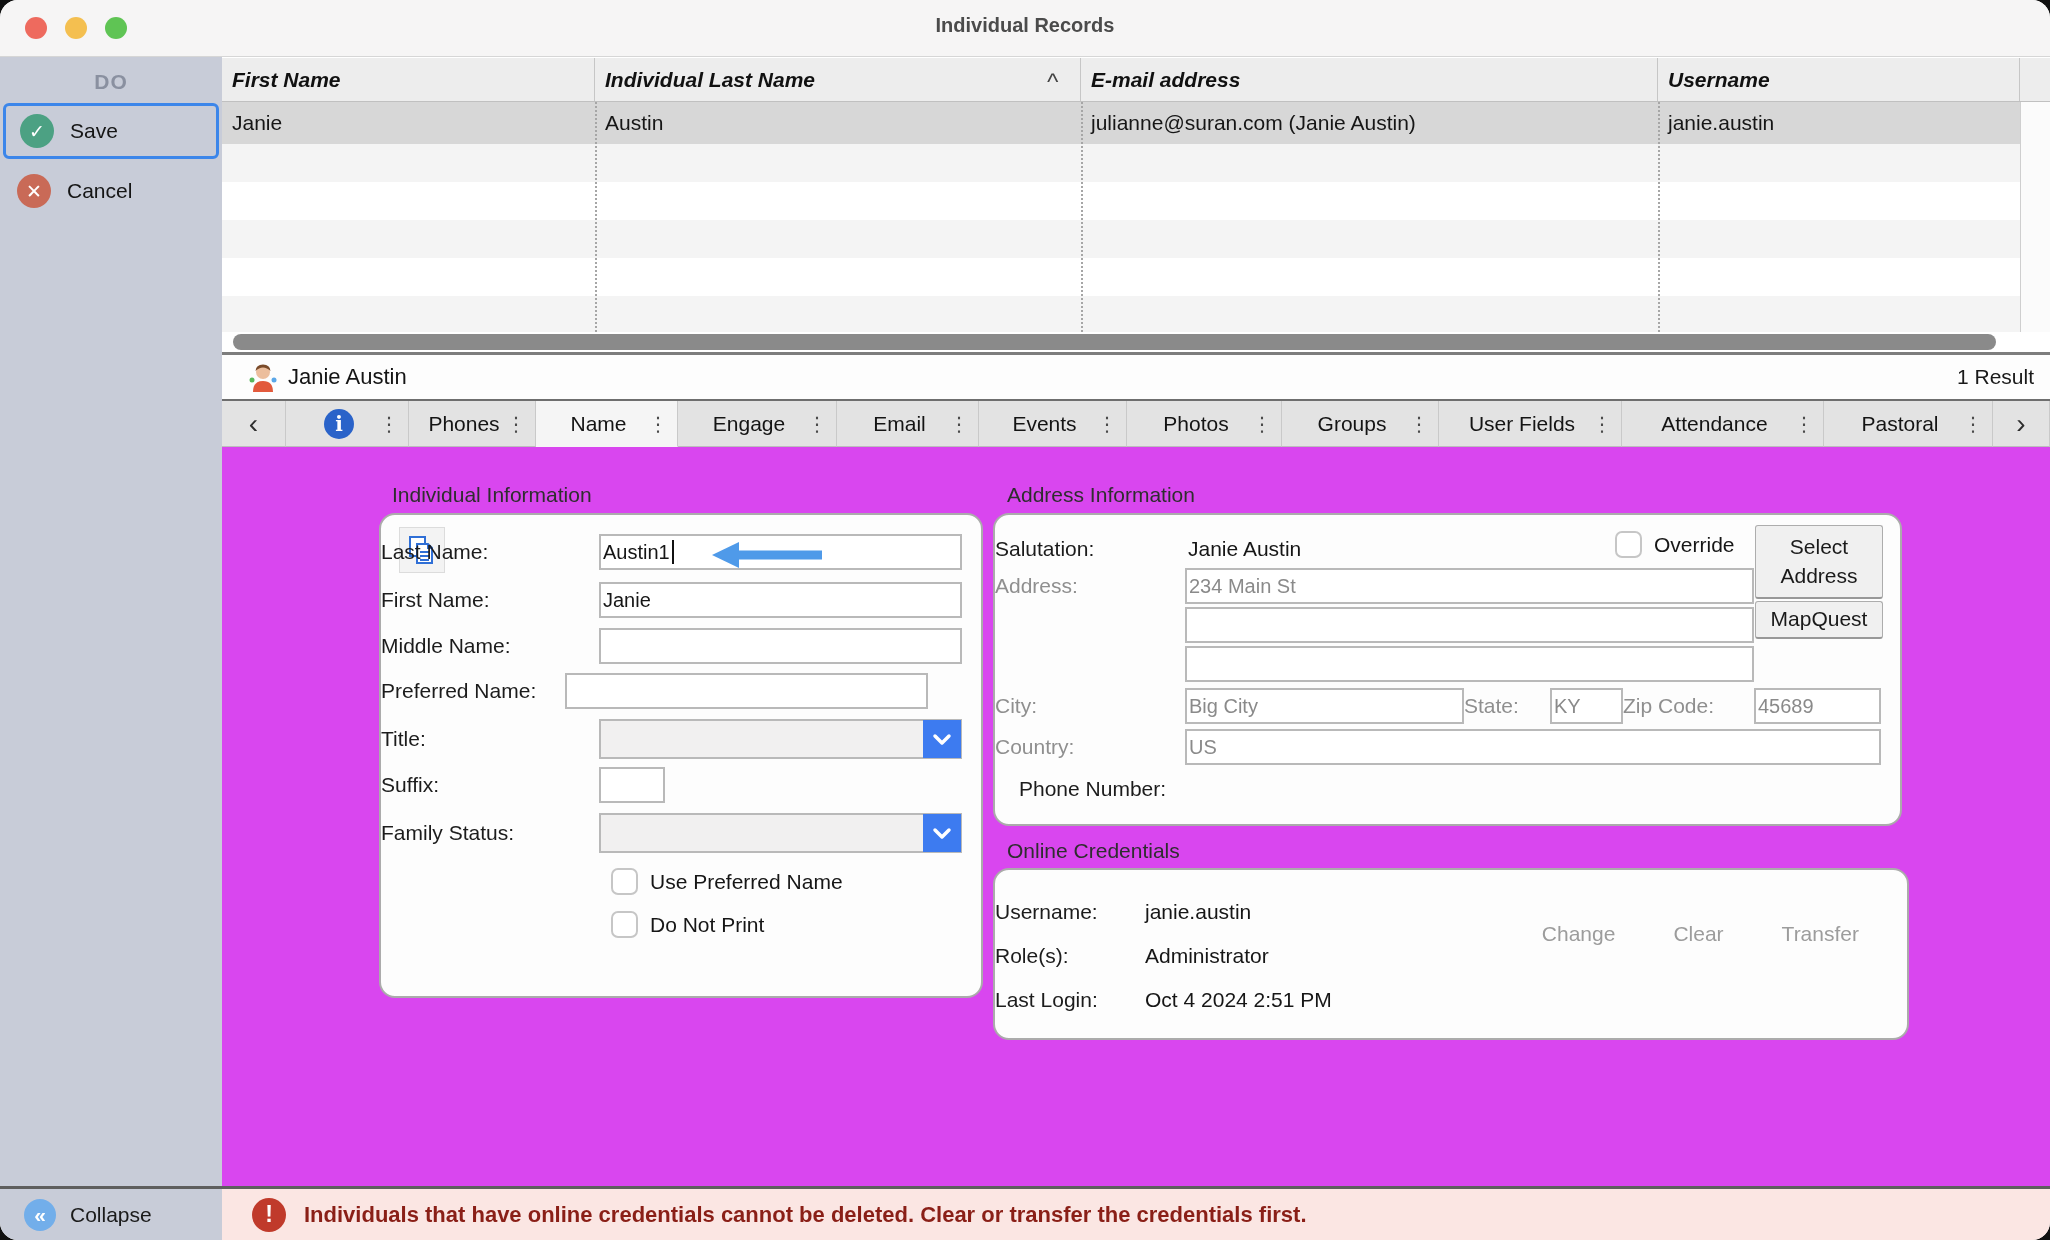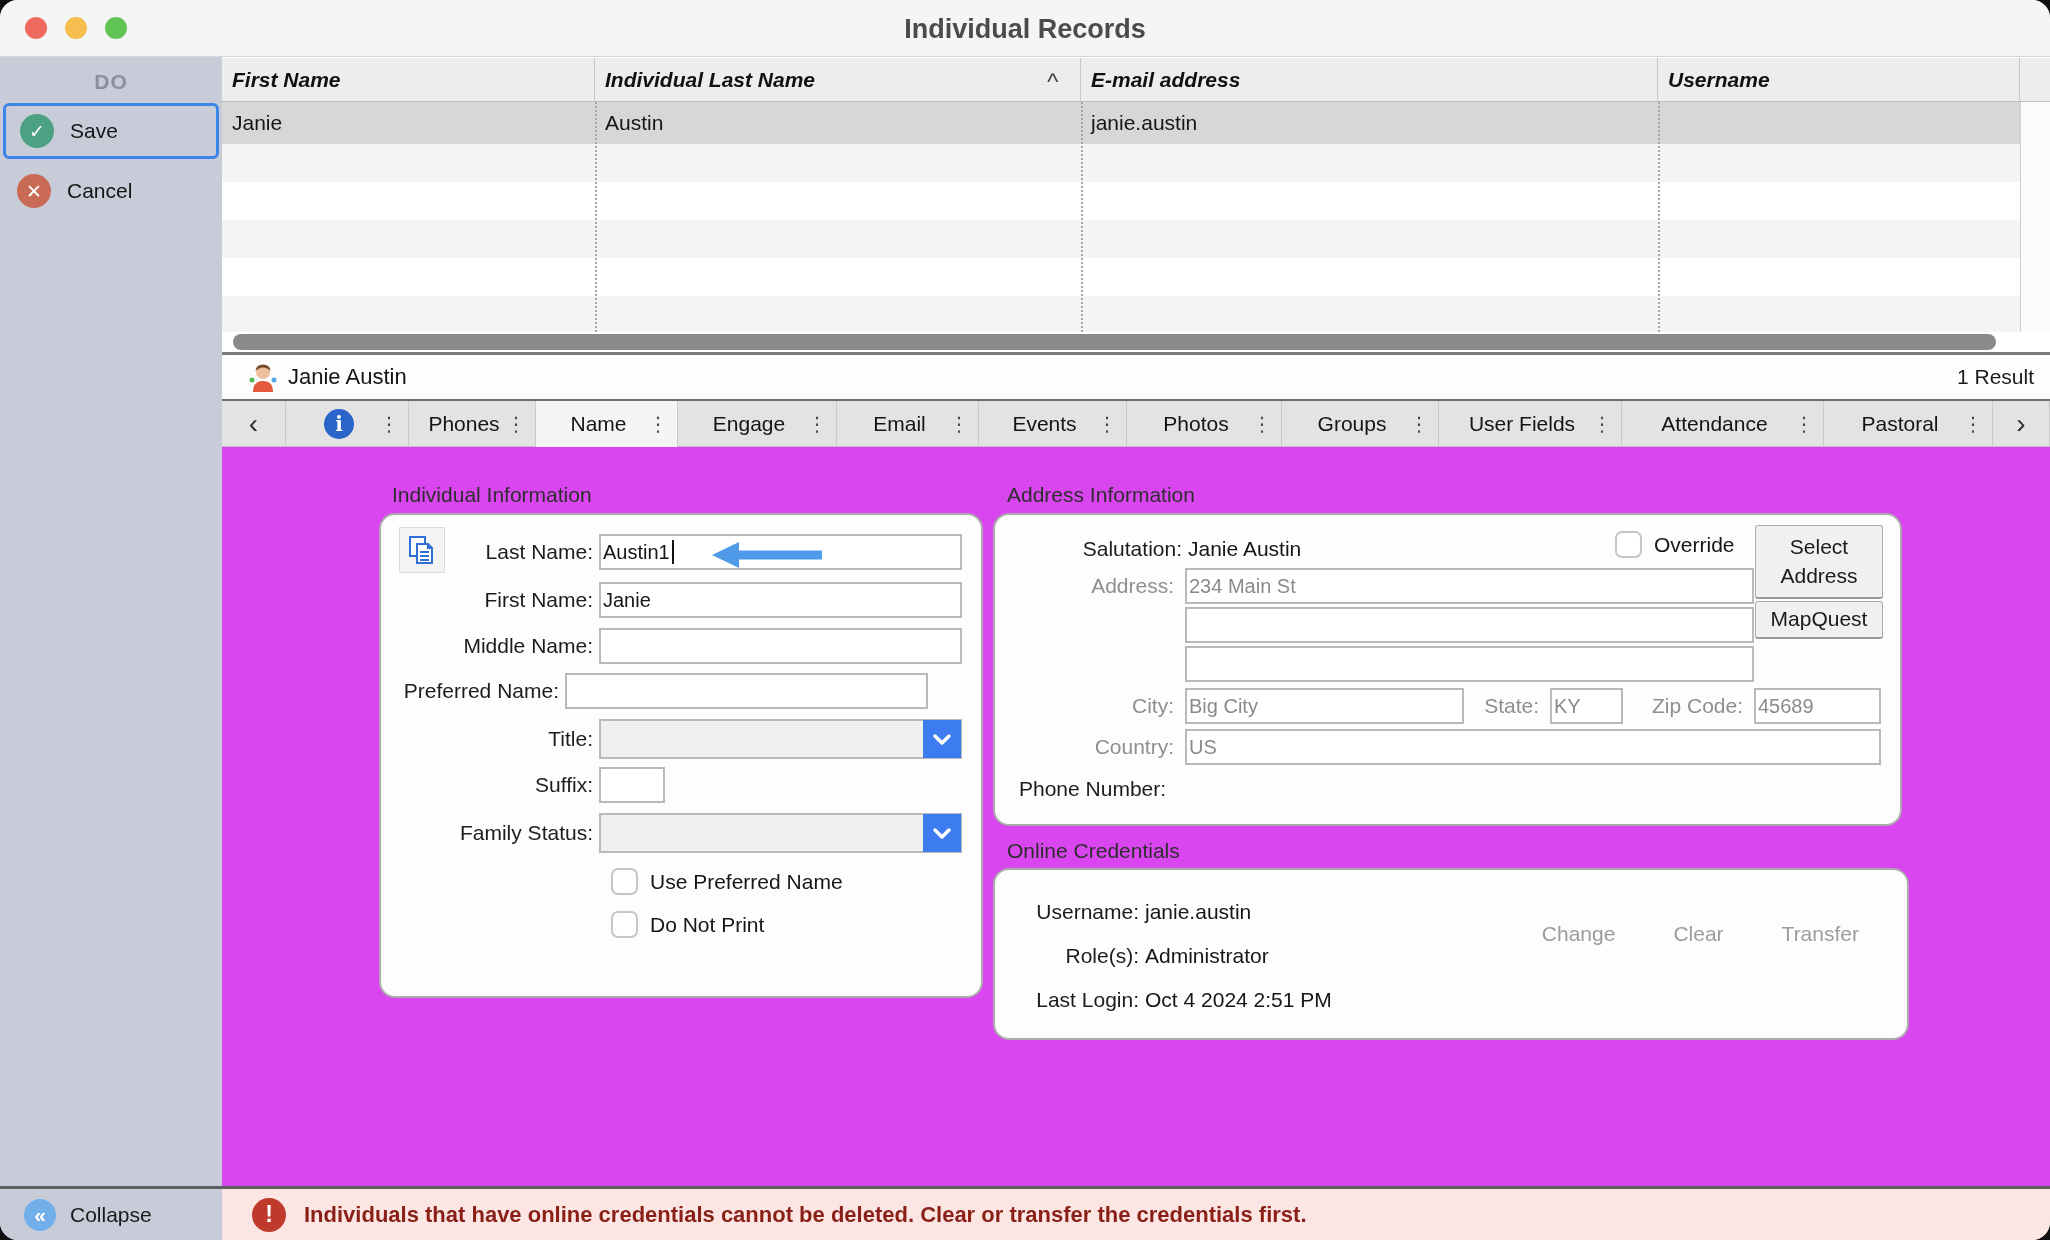--- a/index.html
+++ b/index.html
@@ -8,21 +8,21 @@
             border-radius:18px; overflow:hidden; }
 
   
   .titlebar { position:absolute; top:0; left:0; right:0; height:57px; background:#f6f5f5;
               border-bottom:1px solid #d6d6d6; }
   .light { position:absolute; top:17px; width:22px; height:22px; border-radius:50%; }
   .light.red { left:25px; background:#ee6a5e; }
   .light.yellow { left:65px; background:#f4bf50; }
   .light.green { left:105px; background:#5fc454; }
   .win-title { position:absolute; top:14px; width:100%; text-align:center;
-               font-size:27px; font-weight:bold; color:#4b4b4b; }
+               font-size:20px; font-weight:bold; color:#4b4b4b; }
 
   
   .sidebar { position:absolute; top:57px; left:0; width:222px; bottom:54px; background:#c8ccd8; }
   .do-header { height:48px; line-height:50px; text-align:center; font-size:21px;
                font-weight:bold; color:#8a90a0; letter-spacing:1px; }
   .side-item { position:absolute; left:3px; right:3px; height:56px; display:flex;
                align-items:center; padding-left:14px; gap:16px; font-size:21px; color:#151515;
                border-radius:6px; }
   .side-item.save { top:46px; border:3px solid #3c86ea; }
   .side-item.cancel { top:106px; }
@@ -79,21 +79,21 @@
                 display:flex; align-items:center; justify-content:center;
                 font-family:"DejaVu Serif", serif; font-weight:bold; font-size:20px;
                 transform:translateX(-8px); }
 
   
   .content { position:absolute; top:390px; left:0; right:0; bottom:0; background:#d946ef; }
   .section-label { position:absolute; font-size:21px; color:#2e2e2e; }
   .panel { position:absolute; background:#fdfdfd; border:2px solid #ababab; border-radius:16px; }
 
   .frow { position:absolute; display:flex; align-items:center; }
-  .flabel { font-size:21px; color:#1c1c1c; text-align:right; padding-right:6px; flex:0 0 auto; }
+  .flabel { font-size:21px; color:#1c1c1c; text-align:left; padding-right:6px; flex:0 0 auto; }
   .flabel.muted { color:#8f8f8f; }
   .input { background:#fff; border:2px solid #b9b9b9; height:36px; font-size:20px; color:#161616;
            display:flex; align-items:center; padding-left:2px; white-space:nowrap; overflow:hidden; }
   .input.muted { color:#8a8a8a; }
   .selectbox { background:#f1f0f0; border:2px solid #b9b9b9; height:40px; position:relative; }
   .sel-btn { position:absolute; right:-1px; top:-1px; bottom:-1px; width:38px; background:#3d7bf0;
              display:flex; align-items:center; justify-content:center; }
   .checkbox { width:27px; height:27px; background:#fff; border:2px solid #c6c6c6; border-radius:7px;
               flex:0 0 auto; }
   .cb-label { font-size:21px; color:#161616; margin-left:12px; }
@@ -168,20 +168,21 @@
     <div class="tbody">
       <div class="stripe" style="top:42px;  background:#f4f4f4"></div>
       <div class="stripe" style="top:80px;  background:#ffffff"></div>
       <div class="stripe" style="top:118px; background:#f4f4f4"></div>
       <div class="stripe" style="top:156px; background:#ffffff"></div>
       <div class="stripe" style="top:194px; height:36px; background:#f4f4f4"></div>
 
       <div class="row-selected">
         <div class="td" style="width:373px">Janie</div>
         <div class="td" style="width:486px">Austin</div>
+        <div class="td" style="width:577px">julianne@suran.com (Janie Austin)</div>
         <div class="td" style="width:362px">janie.austin</div>
       </div>
 
       <div class="gutter"></div>
       <div class="gutterline"></div>
       <div class="dotline" style="left:373px"></div>
       <div class="dotline" style="left:859px"></div>
       <div class="dotline" style="left:1436px"></div>
     </div>
 

